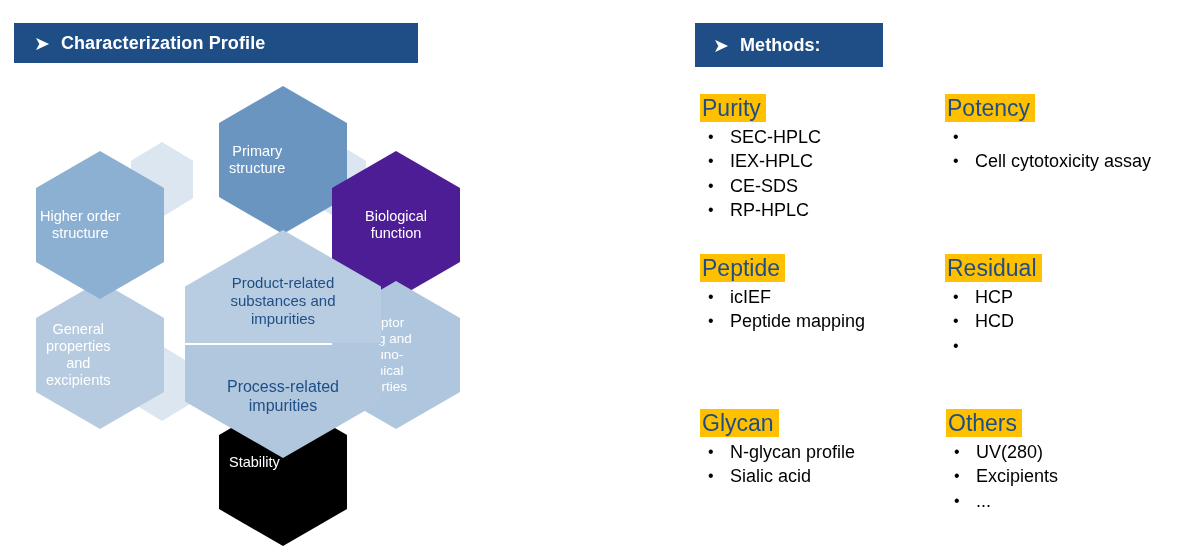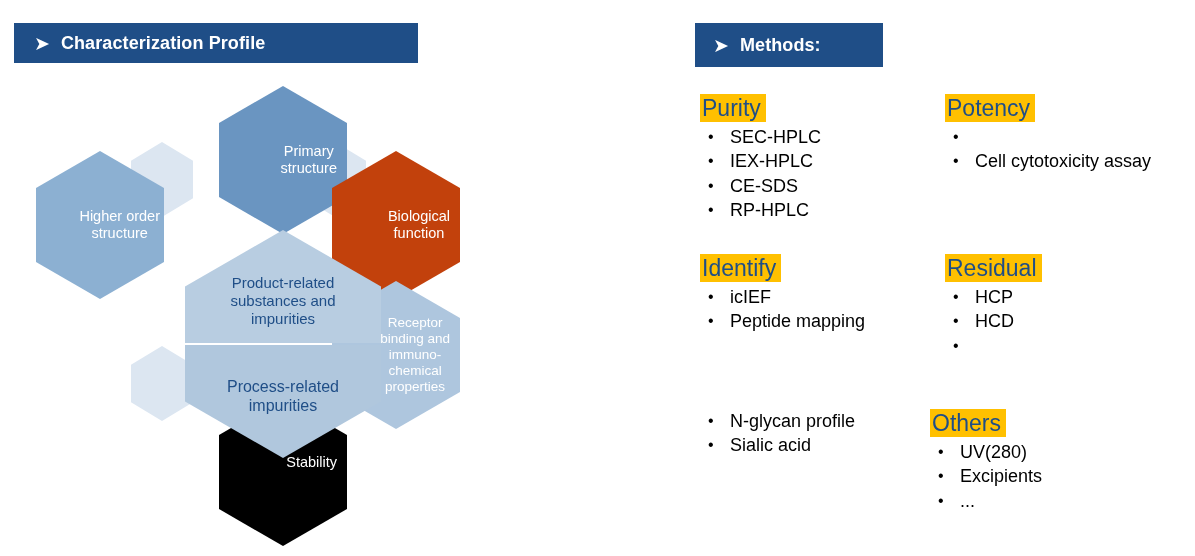--- a/index.html
+++ b/index.html
@@ -49,21 +49,21 @@
     width: 470px;
     height: 470px;
   }
   .hex {
     position: absolute;
     width: 128px;
     height: 148px;
     clip-path: polygon(50% 0%, 100% 25%, 100% 75%, 50% 100%, 0% 75%, 0% 25%);
     display: flex;
     align-items: center;
-    justify-content: flex-end;
+    justify-content: flex-start;
     text-align: center;
     box-sizing: border-box;
   }
   .hex .hex-label {
     color: #ffffff;
     font-size: 14.5px;
     font-weight: normal;
     line-height: 1.18;
     padding: 0 10px;
     display: block;
@@ -154,21 +154,21 @@
     line-height: 1.38;
   }
   .method-list li .item-text { flex: 1; }
 
   
   #group-purity   { left: 0px;   top: 0px;   width: 230px; }
   #group-potency  { left: 245px; top: 0px;   width: 240px; }
   #group-identify { left: 0px;   top: 160px; width: 230px; }
   #group-residual { left: 245px; top: 160px; width: 240px; }
   #group-glycan   { left: 0px;   top: 315px; width: 230px; }
-  #group-others   { left: 230px; top: 315px; width: 240px; }
+  #group-others   { left: 246px; top: 315px; width: 240px; }
 </style>
 </head>
 <body>
 
 <div class="title-bar" id="title-bar-left">
   <span class="arrow">➤</span>
   <span class="bar-text">Characterization Profile</span>
 </div>
 
 <div class="title-bar" id="title-bar-right">
@@ -180,32 +180,35 @@
 
   <div class="hex-connector" style="left:117px; top:64px;"></div>
   <div class="hex-connector" style="left:290px; top:64px;"></div>
   <div class="hex-connector" style="left:117px; top:268px;"></div>
   <div class="hex-connector" style="left:290px; top:268px;"></div>
 
   <div class="hex" style="left:205px; top:8px; background:#6a95c1;">
     <span class="hex-label"><span>Primary</span><br><span>structure</span></span>
   </div>
 
-  <div class="hex" style="left:318px; top:73px; background:#c2410c;">
+  <div class="hex" style="left:318px; top:73px; background:#4c1d95;padding-left:23px;">
     <span class="hex-label"><span>Biological</span><br><span>function</span></span>
   </div>
 
   <div class="hex" style="left:318px; top:203px; background:#aec6de;">
     <span class="hex-label" style="font-size:13.5px;"><span>Receptor</span><br><span>binding and</span><br><span>immuno-</span><br><span>chemical</span><br><span>properties</span></span>
   </div>
 
   <div class="hex" style="left:205px; top:320px; background:#000000;">
     <span class="hex-label" style="margin-top:-18px;"><span>Stability</span></span>
   </div>
 
+  <div class="hex" style="left:22px; top:203px; background:#b6cbe0;">
+    <span class="hex-label"><span>General</span><br><span>properties</span><br><span>and</span><br><span>excipients</span></span>
+  </div>
 
   <div class="hex" style="left:22px; top:73px; background:#8cb0d2;">
     <span class="hex-label" style="padding:0 4px;"><span>Higher order</span><br><span>structure</span></span>
   </div>
 
   <div id="hex-center">
     <div class="hex-half" id="hex-center-top">
       <span class="hex-label"><span>Product-related</span><br><span>substances and</span><br><span>impurities</span></span>
     </div>
     <div class="hex-half" id="hex-center-bottom">
@@ -250,21 +253,21 @@
         </li>
       <li>
           <span class="bullet">•</span>
           <span class="item-text">Cell cytotoxicity assay</span>
         </li>
     </ul>
   </div>
 
   <div class="method-group" id="group-identify">
     <div class="method-title-wrap">
-      <span class="method-title">Identify</span>
+      <span class="method-title">Peptide</span>
     </div>
     <ul class="method-list">
       <li>
           <span class="bullet">•</span>
           <span class="item-text">icIEF</span>
         </li>
       <li>
           <span class="bullet">•</span>
           <span class="item-text">Peptide mapping</span>
         </li>
@@ -284,20 +287,23 @@
           <span class="bullet">•</span>
           <span class="item-text">HCD</span>
         </li>
       <li>
           <span class="bullet">•</span>
         </li>
     </ul>
   </div>
 
   <div class="method-group" id="group-glycan">
+    <div class="method-title-wrap">
+      <span class="method-title">Glycan</span>
+    </div>
     <ul class="method-list">
       <li>
           <span class="bullet">•</span>
           <span class="item-text">N-glycan profile</span>
         </li>
       <li>
           <span class="bullet">•</span>
           <span class="item-text">Sialic acid</span>
         </li>
     </ul>

